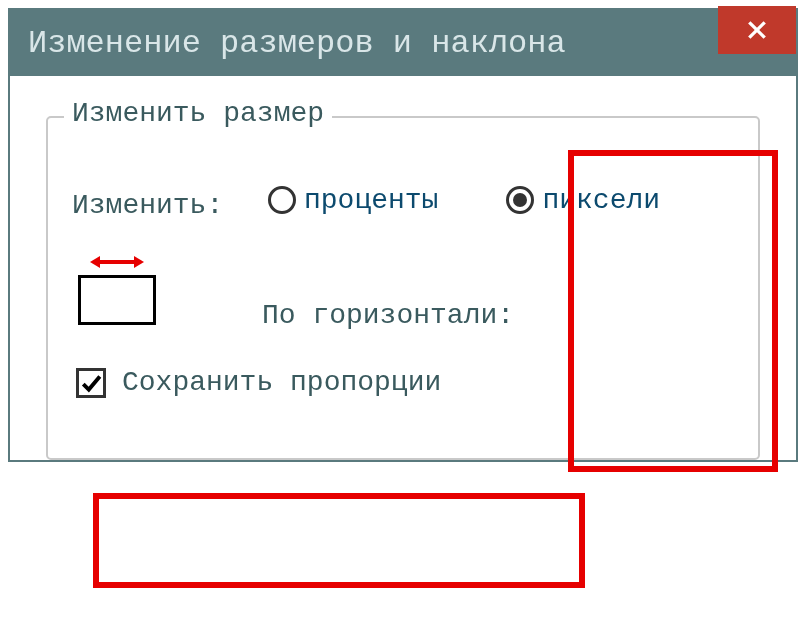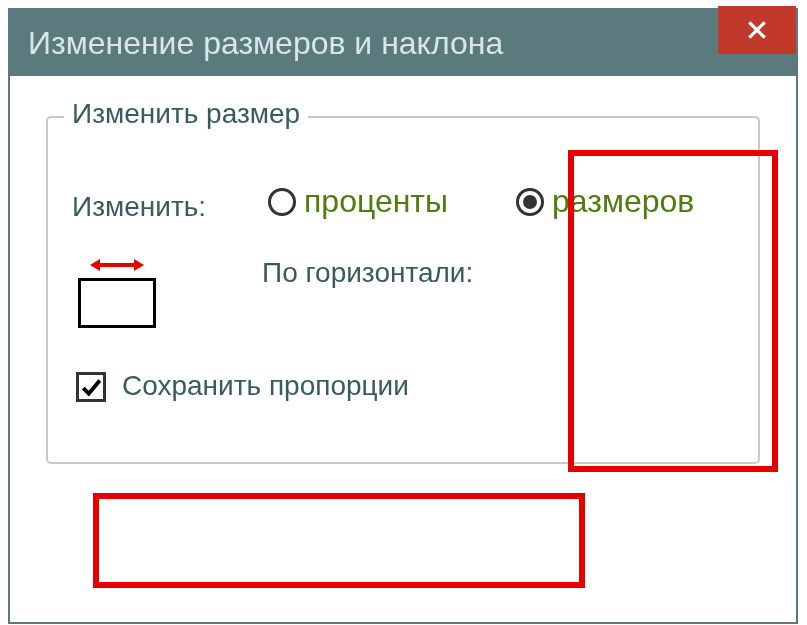--- a/index.html
+++ b/index.html
@@ -9,23 +9,24 @@
     font-family: "Segoe UI", Tahoma, sans-serif;
     background: #fff;
     width: 807px;
     height: 625px;
     overflow: hidden;
   }
   .window {
     position: relative;
     margin: 8px;
     width: 790px;
-    height: 616px;
+    height: 454px;
     background: #fff;
     border: 2px solid #5a7a7e;
+    font-family: Liberation Mono, monospace;
   }
   .titlebar {
     height: 66px;
     background: #5a7a7e;
     display: flex;
     align-items: center;
     padding-left: 18px;
     position: relative;
   }
   .title-text {
@@ -83,22 +84,22 @@
   .radio-group {
     display: flex;
     align-items: center;
     gap: 10px;
     flex: 1;
   }
   .radio {
     display: inline-flex;
     align-items: center;
     gap: 8px;
-    font-size: 32px;
-    color: #4d7c0f;
+    font-size: 28px;
+    color: #0c4a6e;
     cursor: pointer;
     padding: 4px 6px;
     margin-top: 17px;
   }
   .radio-circle {
     width: 28px;
     height: 28px;
     border: 3px solid #333;
     border-radius: 50%;
     display: flex;
@@ -107,21 +108,21 @@
     background: #fff;
   }
   .radio-dot {
     width: 14px;
     height: 14px;
     border-radius: 50%;
     background: #333;
   }
   .dim-row {
     display: flex;
-    align-items: flex-start;
+    align-items: flex-end;
     margin-bottom: 24px;
   }
   .icon-col {
     width: 190px;
     display: flex;
     align-items: center;
     justify-content: flex-start;
   }
   .icon-h {
     width: 90px;
@@ -247,21 +248,21 @@
         <div class="radio-group">
           <label class="radio">
             <span class="radio-circle"></span>
             <span>проценты</span>
           </label>
           <div class="spacer-col"></div>
           <label class="radio">
             <span class="radio-circle">
                 <span class="radio-dot"></span>
               </span>
-            <span>размеров</span>
+            <span>пиксели</span>
           </label>
         </div>
       </div>
 
       <div class="dim-row">
         <div class="icon-col">
           <div class="icon-h">
             <svg class="arrow" viewBox="0 0 54 18">
               <line x1="6" y1="9" x2="48" y2="9" stroke="#e60000" stroke-width="4"></line>
               <polygon points="0,9 10,3 10,15" fill="#e60000"></polygon>

